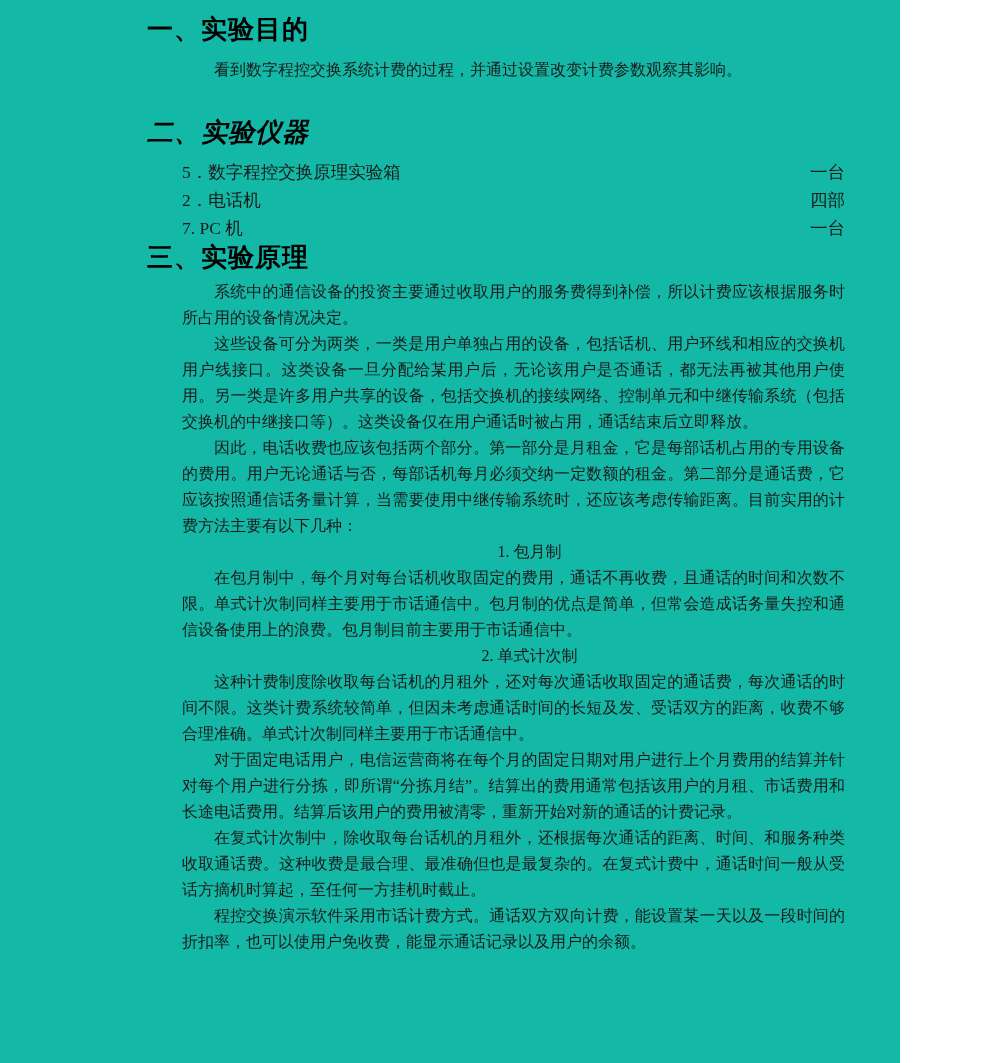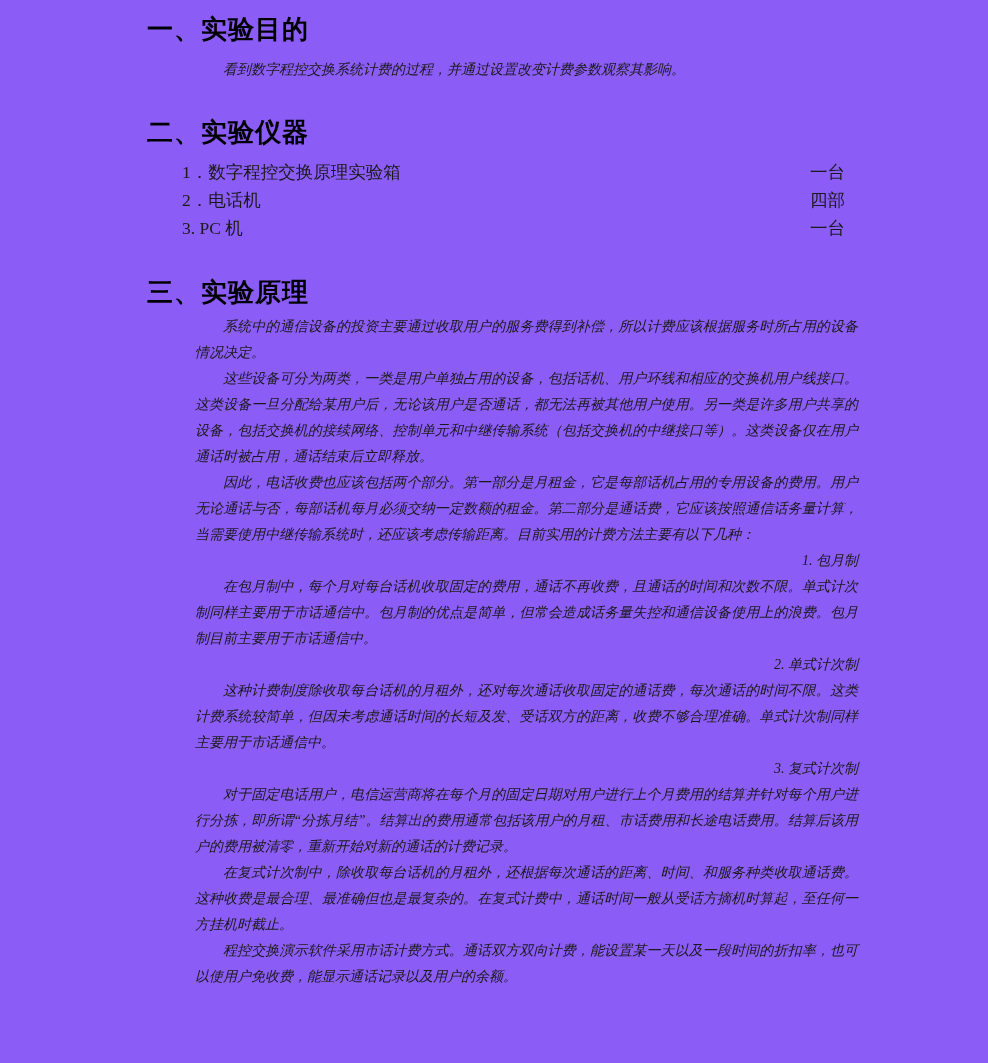--- a/index.html
+++ b/index.html
@@ -2,63 +2,62 @@
 <html><head>
 <meta charset="utf-8">
 <style>
   html, body {
     margin: 0;
     padding: 0;
     background: #ffffff;
   }
   .page {
     position: relative;
-    width: 988px;
+    width: 900px;
     height: 1063px;
-    background: #8b5cf6;
+    background: #14b8a6;
     overflow: hidden;
     color: #1a1a1a;
     font-family: "Liberation Serif", serif;
   }
   .content {
     position: absolute;
     left: 147px;
     top: 0;
     width: 700px;
   }
   .section-heading {
     margin: 0;
     font-family: "Liberation Sans", sans-serif;
     font-weight: bold;
     font-size: 26px;
     line-height: 30px;
     color: #000000;
     letter-spacing: 1px;
   }
   .heading-1 { margin-top: 14px; }
-  .heading-2 { margin-top: 34px; }
-  .heading-3 { margin-top: 35px; }
+  .heading-2 { margin-top: 34px; font-style: italic; }
+  .heading-3 { }
 
   .body-block {
-    margin-left: 48px;   
+    margin-left: 35px;   
     width: 663px;        
-    font-size: 14px;
+    font-size: 16px;
     line-height: 26px;
-    font-style: italic;
   }
   .purpose-block { margin-top: 13px; }
   .principle-block { margin-top: 7px; }
 
   .para {
     margin: 0;
     text-indent: 2em;
     text-align: justify;
     text-justify: inter-ideograph;
   }
-  .para.no-justify { text-align: right; }
+  .para.no-justify { text-align: center; }
 
   .equipment-list {
     margin: 11px 0 0 35px;
     width: 663px;
     font-size: 17.5px;
     line-height: 28px;
   }
   .equipment-row {
     display: flex;
     justify-content: space-between;
@@ -74,42 +73,41 @@
   <div class="content">
 
     <h2 class="section-heading heading-1">一、实验目的</h2>
     <div class="body-block purpose-block">
       <p class="para">看到数字程控交换系统计费的过程，并通过设置改变计费参数观察其影响。</p>
     </div>
 
     <h2 class="section-heading heading-2">二、实验仪器</h2>
     <div class="equipment-list">
       <div class="equipment-row">
-        <span class="equipment-name">1．数字程控交换原理实验箱</span>
+        <span class="equipment-name">5．数字程控交换原理实验箱</span>
         <span class="equipment-qty">一台</span>
       </div>
       <div class="equipment-row">
         <span class="equipment-name">2．电话机</span>
         <span class="equipment-qty">四部</span>
       </div>
       <div class="equipment-row">
-        <span class="equipment-name">3. PC 机</span>
+        <span class="equipment-name">7. PC 机</span>
         <span class="equipment-qty">一台</span>
       </div>
     </div>
 
     <h2 class="section-heading heading-3">三、实验原理</h2>
     <div class="body-block principle-block">
       <p class="para">系统中的通信设备的投资主要通过收取用户的服务费得到补偿，所以计费应该根据服务时所占用的设备情况决定。</p>
       <p class="para">这些设备可分为两类，一类是用户单独占用的设备，包括话机、用户环线和相应的交换机用户线接口。这类设备一旦分配给某用户后，无论该用户是否通话，都无法再被其他用户使用。另一类是许多用户共享的设备，包括交换机的接续网络、控制单元和中继传输系统（包括交换机的中继接口等）。这类设备仅在用户通话时被占用，通话结束后立即释放。</p>
       <p class="para">因此，电话收费也应该包括两个部分。第一部分是月租金，它是每部话机占用的专用设备的费用。用户无论通话与否，每部话机每月必须交纳一定数额的租金。第二部分是通话费，它应该按照通信话务量计算，当需要使用中继传输系统时，还应该考虑传输距离。目前实用的计费方法主要有以下几种：</p>
       <p class="para no-justify">1. 包月制</p>
       <p class="para">在包月制中，每个月对每台话机收取固定的费用，通话不再收费，且通话的时间和次数不限。单式计次制同样主要用于市话通信中。包月制的优点是简单，但常会造成话务量失控和通信设备使用上的浪费。包月制目前主要用于市话通信中。</p>
       <p class="para no-justify">2. 单式计次制</p>
       <p class="para">这种计费制度除收取每台话机的月租外，还对每次通话收取固定的通话费，每次通话的时间不限。这类计费系统较简单，但因未考虑通话时间的长短及发、受话双方的距离，收费不够合理准确。单式计次制同样主要用于市话通信中。</p>
-      <p class="para no-justify">3. 复式计次制</p>
       <p class="para">对于固定电话用户，电信运营商将在每个月的固定日期对用户进行上个月费用的结算并针对每个用户进行分拣，即所谓“分拣月结”。结算出的费用通常包括该用户的月租、市话费用和长途电话费用。结算后该用户的费用被清零，重新开始对新的通话的计费记录。</p>
       <p class="para">在复式计次制中，除收取每台话机的月租外，还根据每次通话的距离、时间、和服务种类收取通话费。这种收费是最合理、最准确但也是最复杂的。在复式计费中，通话时间一般从受话方摘机时算起，至任何一方挂机时截止。</p>
       <p class="para">程控交换演示软件采用市话计费方式。通话双方双向计费，能设置某一天以及一段时间的折扣率，也可以使用户免收费，能显示通话记录以及用户的余额。</p>
     </div>
 
   </div>
 </div>
 
 </body></html>

